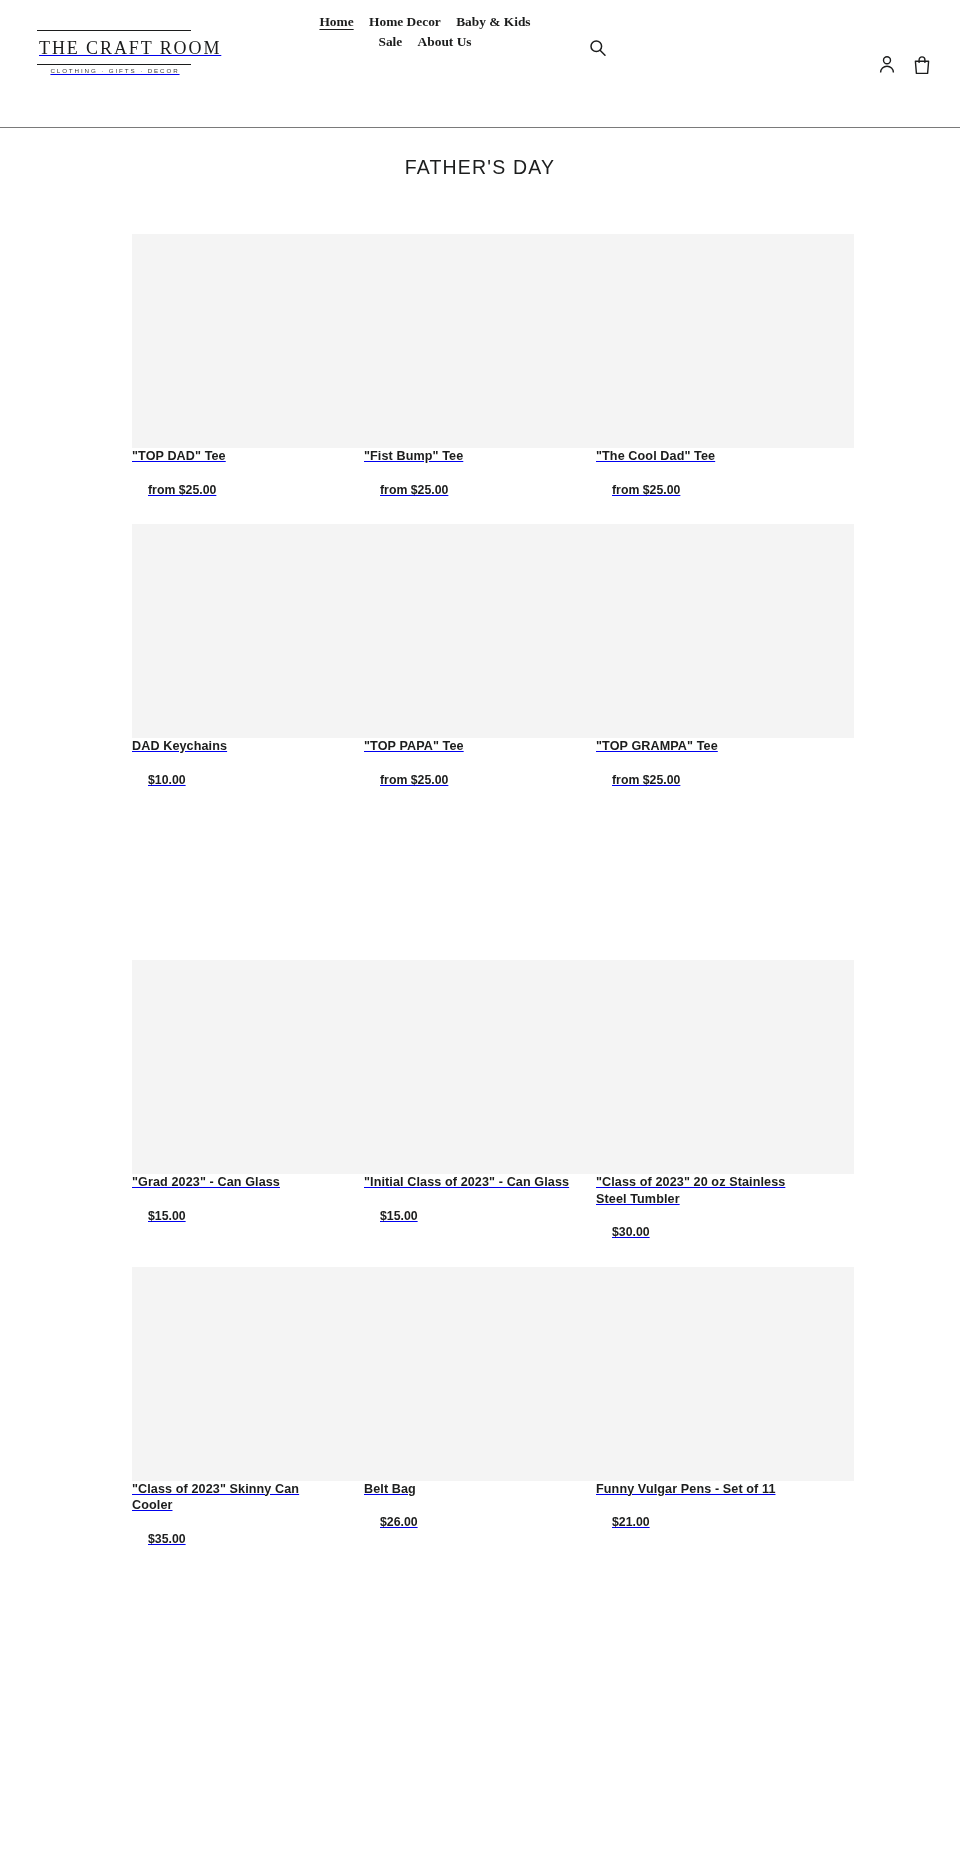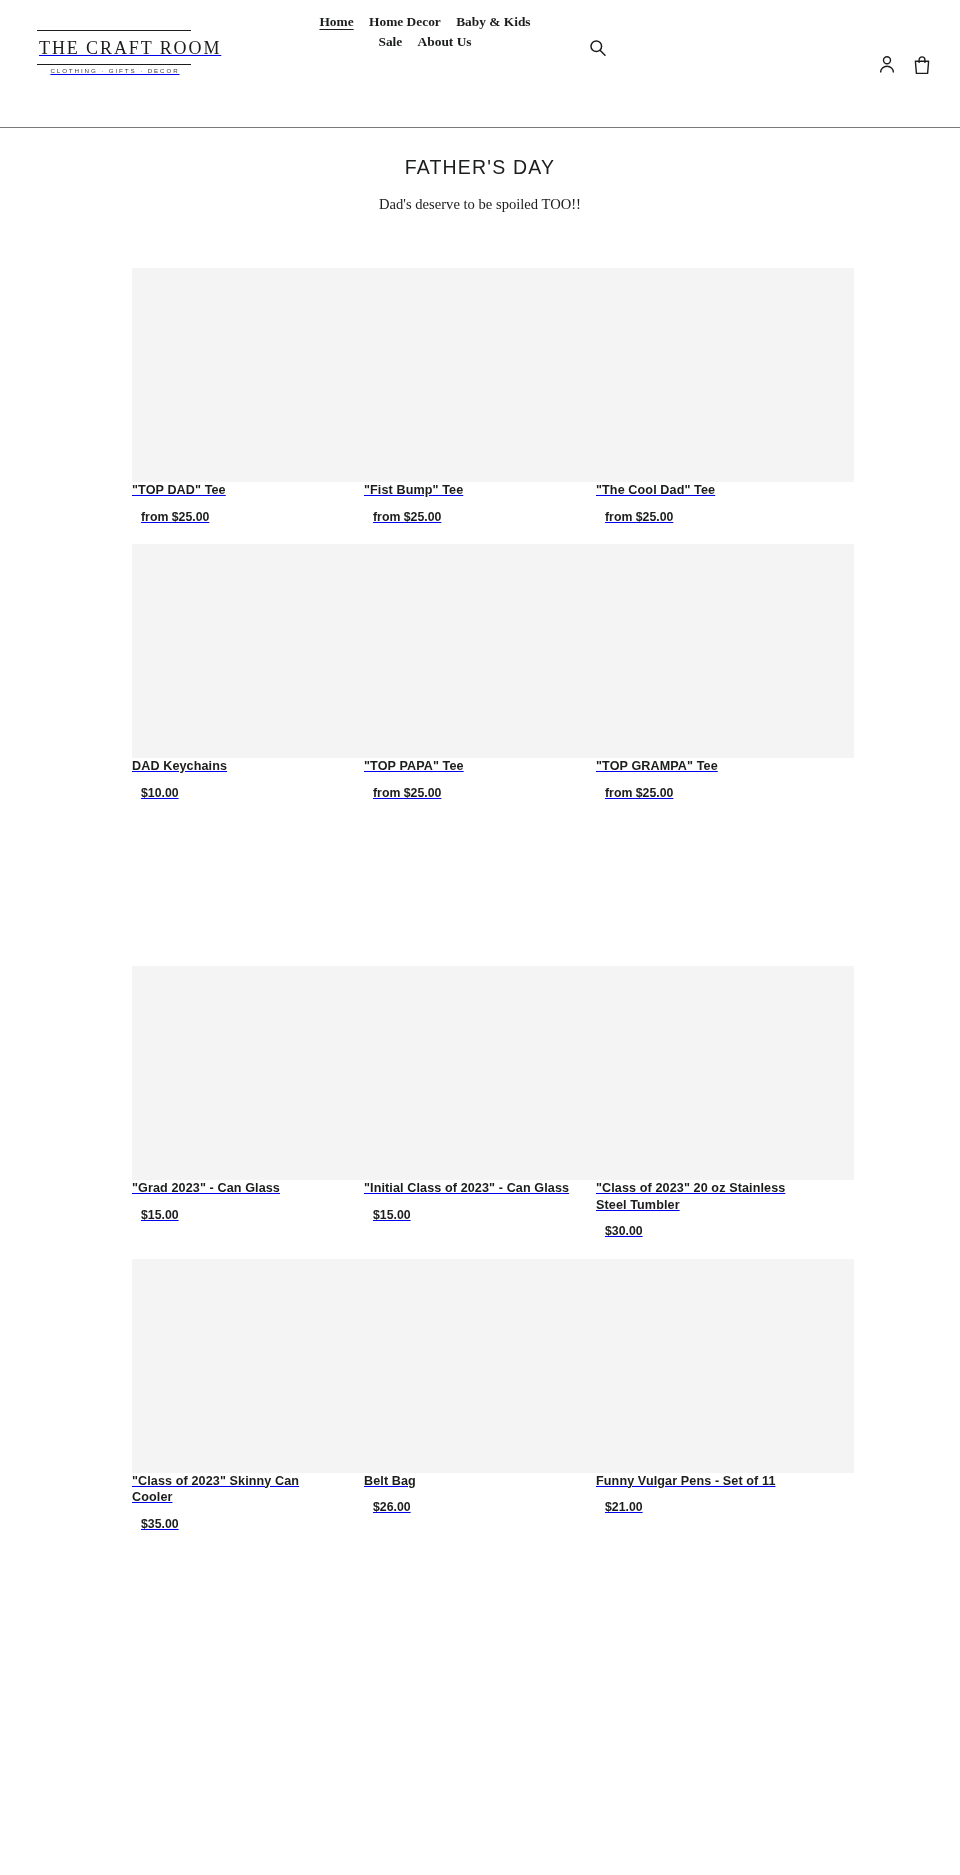--- a/index.html
+++ b/index.html
@@ -193,21 +193,21 @@
     line-height: 16.5px;
     margin: 0;
     letter-spacing: 0.1px;
   }
   .product-price {
     font-family: "Liberation Sans", sans-serif;
     font-size: 12.3px;
     font-weight: 700;
     color: #1c1d1d;
     line-height: 16.5px;
-    margin: 9px;
+    margin: 16px;
     padding-top: 1px;
   }
 
   .spacer-between { height: 66px; }
   .bottom-spacer { height: 46px; }
 </style>
 </head>
 <body>
 
 <header class="site-header">
@@ -258,21 +258,20 @@
     </button>
   </div>
 
 </header>
 
 <main class="page">
   <div id="sections-root">
       <section class="section">
         <div class="section-head">
           <h2 class="section-title">FATHER'S DAY</h2>
-          <p class="section-sub">Dad's deserve to be spoiled TOO!!</p>
         </div>
         <div class="product-grid grid-fathers">
           <a class="product-card" href="#"><span class="product-media"></span><span class="product-info"><span class="product-title" style="display: block;">"TOP DAD" Tee</span><span class="product-price" style="display: block;">from $25.00</span></span></a>
           <a class="product-card" href="#"><span class="product-media"></span><span class="product-info"><span class="product-title" style="display: block;">"Fist Bump" Tee</span><span class="product-price" style="display: block;">from $25.00</span></span></a>
           <a class="product-card" href="#"><span class="product-media"></span><span class="product-info"><span class="product-title" style="display: block;">"The Cool Dad" Tee</span><span class="product-price" style="display: block;">from $25.00</span></span></a>
           <a class="product-card" href="#"><span class="product-media"></span><span class="product-info"><span class="product-title" style="display: block;">DAD Keychains</span><span class="product-price" style="display: block;">$10.00</span></span></a>
           <a class="product-card" href="#"><span class="product-media"></span><span class="product-info"><span class="product-title" style="display: block;">"TOP PAPA" Tee</span><span class="product-price" style="display: block;">from $25.00</span></span></a>
           <a class="product-card" href="#"><span class="product-media"></span><span class="product-info"><span class="product-title" style="display: block;">"TOP GRAMPA" Tee</span><span class="product-price" style="display: block;">from $25.00</span></span></a>
         </div>
       </section>

